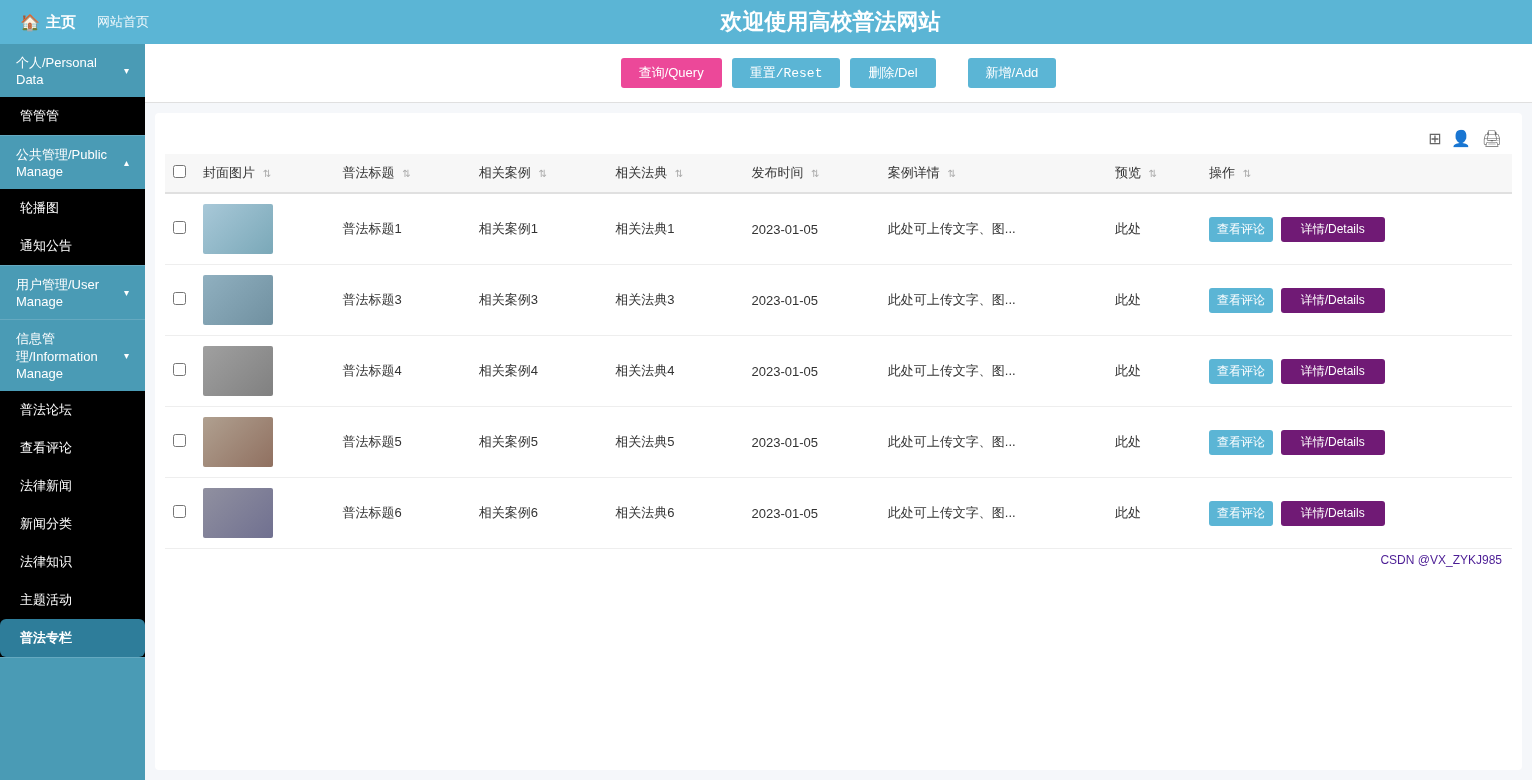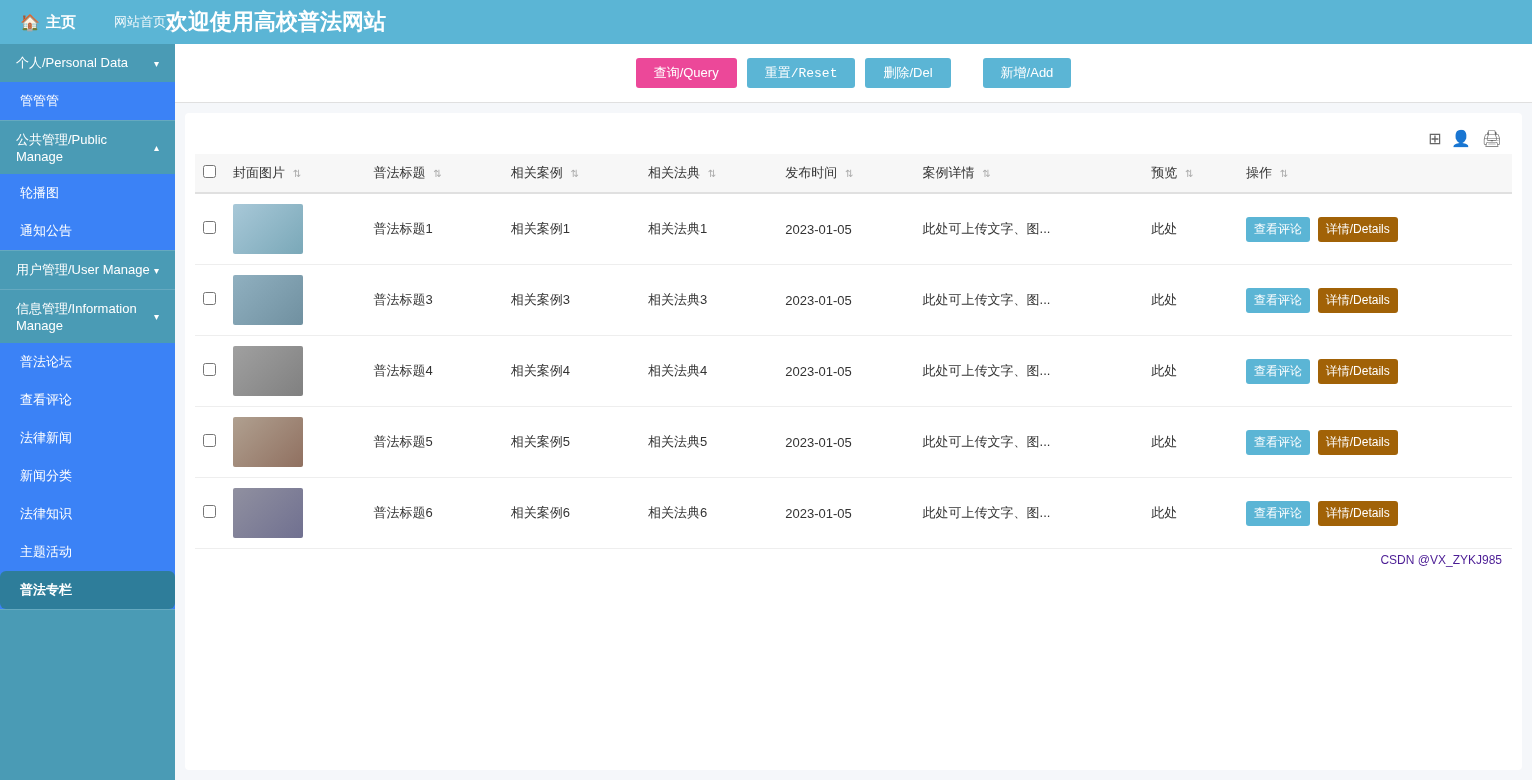--- a/index.html
+++ b/index.html
@@ -10,52 +10,52 @@
       background: #5bb5d5;
       height: 44px;
       display: flex;
       align-items: center;
       padding: 0 20px;
       color: white;
       font-size: 15px;
       font-weight: bold;
     }
     .top-header .home-icon { margin-right: 6px; font-size: 16px; }
-    .top-header .breadcrumb { margin-left: 38px; font-size: 13px; font-weight: normal; opacity: 0.9; }
-    .top-header .page-title { flex: 1; font-size: 22px; font-weight: bold; }
+    .top-header .breadcrumb { margin-left: 21px; font-size: 13px; font-weight: normal; opacity: 0.9; }
+    .top-header .page-title { flex: 1; text-align: center; font-size: 22px; font-weight: bold; }
 
     
     .main-layout {
       display: flex;
       flex: 1;
       overflow: hidden;
     }
 
     
     .sidebar {
-      width: 175px;
+      width: 145px;
       background: #4a9bb5;
       color: white;
       flex-shrink: 0;
       overflow-y: auto;
     }
     .sidebar-section {
       border-bottom: 1px solid rgba(255,255,255,0.15);
     }
     .sidebar-item {
       padding: 10px 16px;
       cursor: pointer;
       font-size: 13px;
       display: flex;
       align-items: center;
       justify-content: space-between;
     }
     .sidebar-item.highlighted { background: #2e7d9a; font-weight: bold; border-radius: 6px; }
     .sidebar-item.exit-item { background: #7ab8cc; }
-    .sidebar-sub { background: #3b82f6; text-align: right; }
+    .sidebar-sub { background: #000000; text-align: right; }
     .sidebar-sub .sidebar-item { padding-left: 20px; font-size: 13px; }
     .chevron { font-size: 10px; }
 
     
     .content-area {
       flex: 1;
       display: flex;
       flex-direction: column;
       overflow: hidden;
       background: #f5f7fa;
@@ -138,21 +138,21 @@
       display: flex;
       align-items: center;
       justify-content: center;
       border-radius: 2px;
       overflow: hidden;
     }
     .checkbox-cell { width: 30px; }
     input[type="checkbox"] { cursor: pointer; }
 
     .btn-view-comment { background: #5bb5d5; color: white; border: none; padding: 4px 8px; border-radius: 3px; cursor: pointer; font-size: 12px; margin-right: 4px; }
-    .btn-detail { background: #a16207; color: white; border: none; padding: 4px 8px; border-radius: 3px; cursor: pointer; font-size: 12px; }
+    .btn-detail { background: #701a75; color: white; border: none; padding: 4px 20px; border-radius: 3px; cursor: pointer; font-size: 12px; }
 
     .text-truncate { max-width: 140px; overflow: hidden; text-overflow: ellipsis; white-space: nowrap; }
 
     
     .watermark {
       text-align: right;
       padding: 4px 10px;
       font-size: 12px;
       color: #4c1d95;
     }

